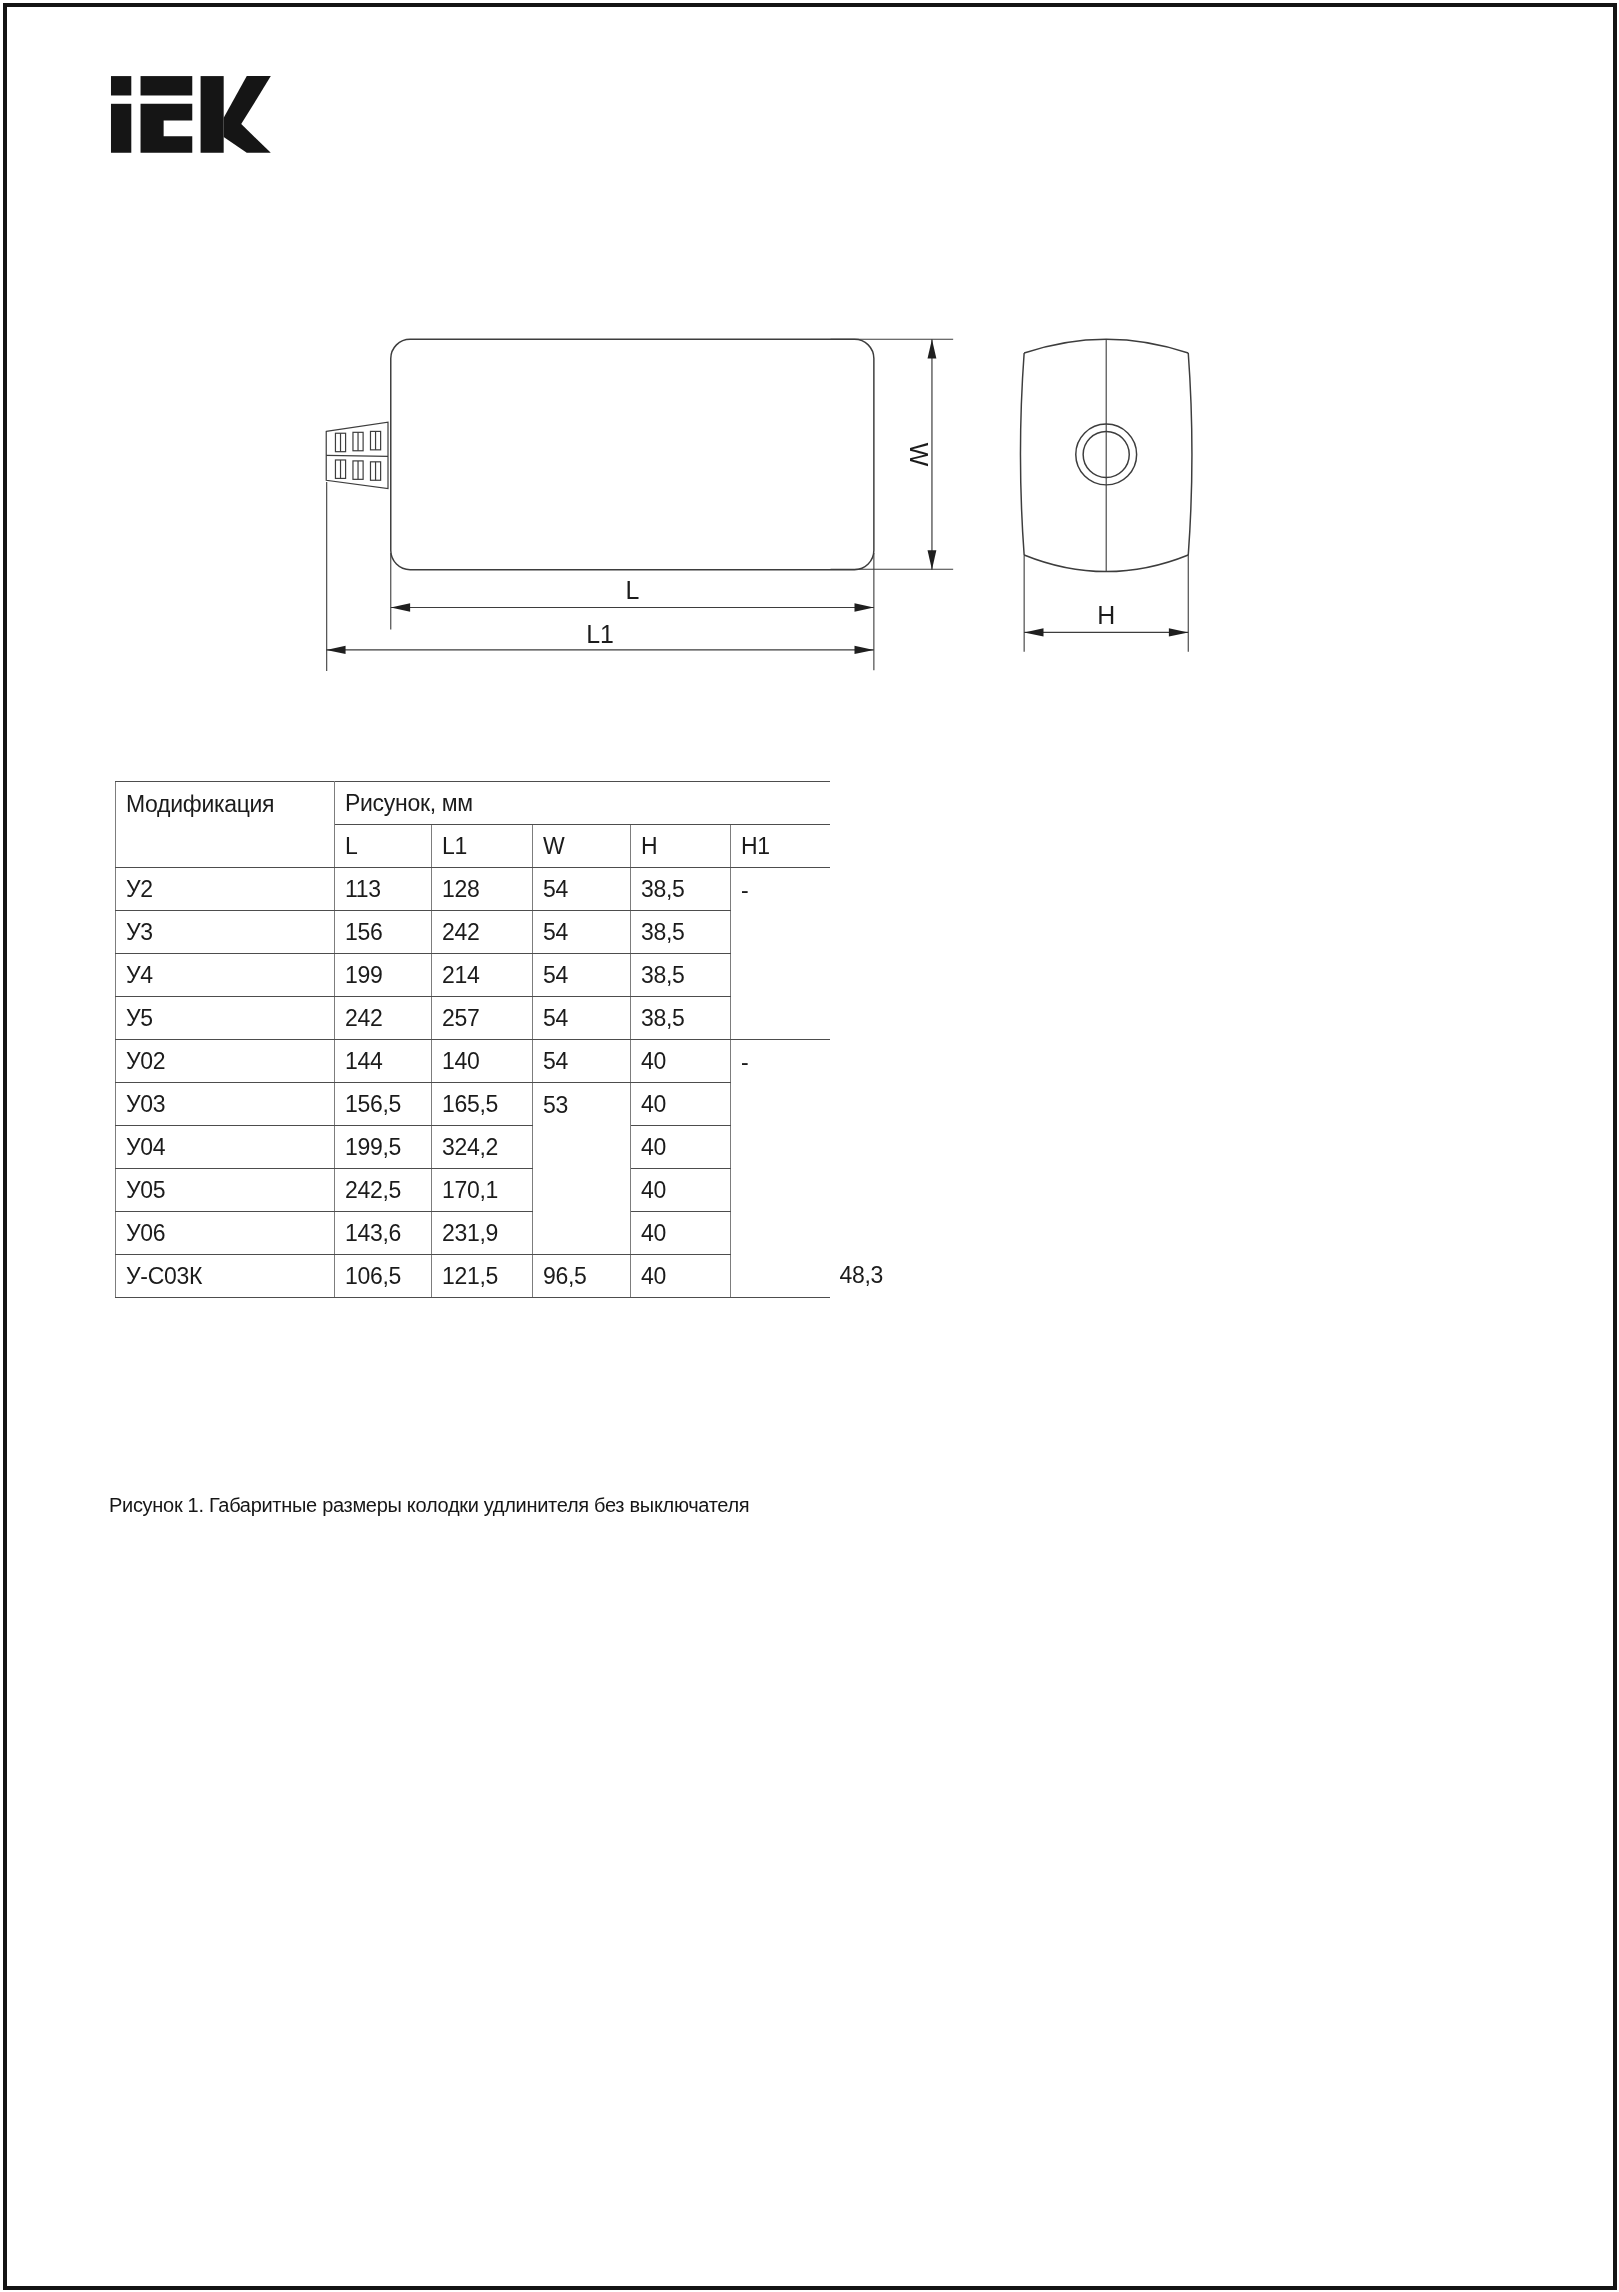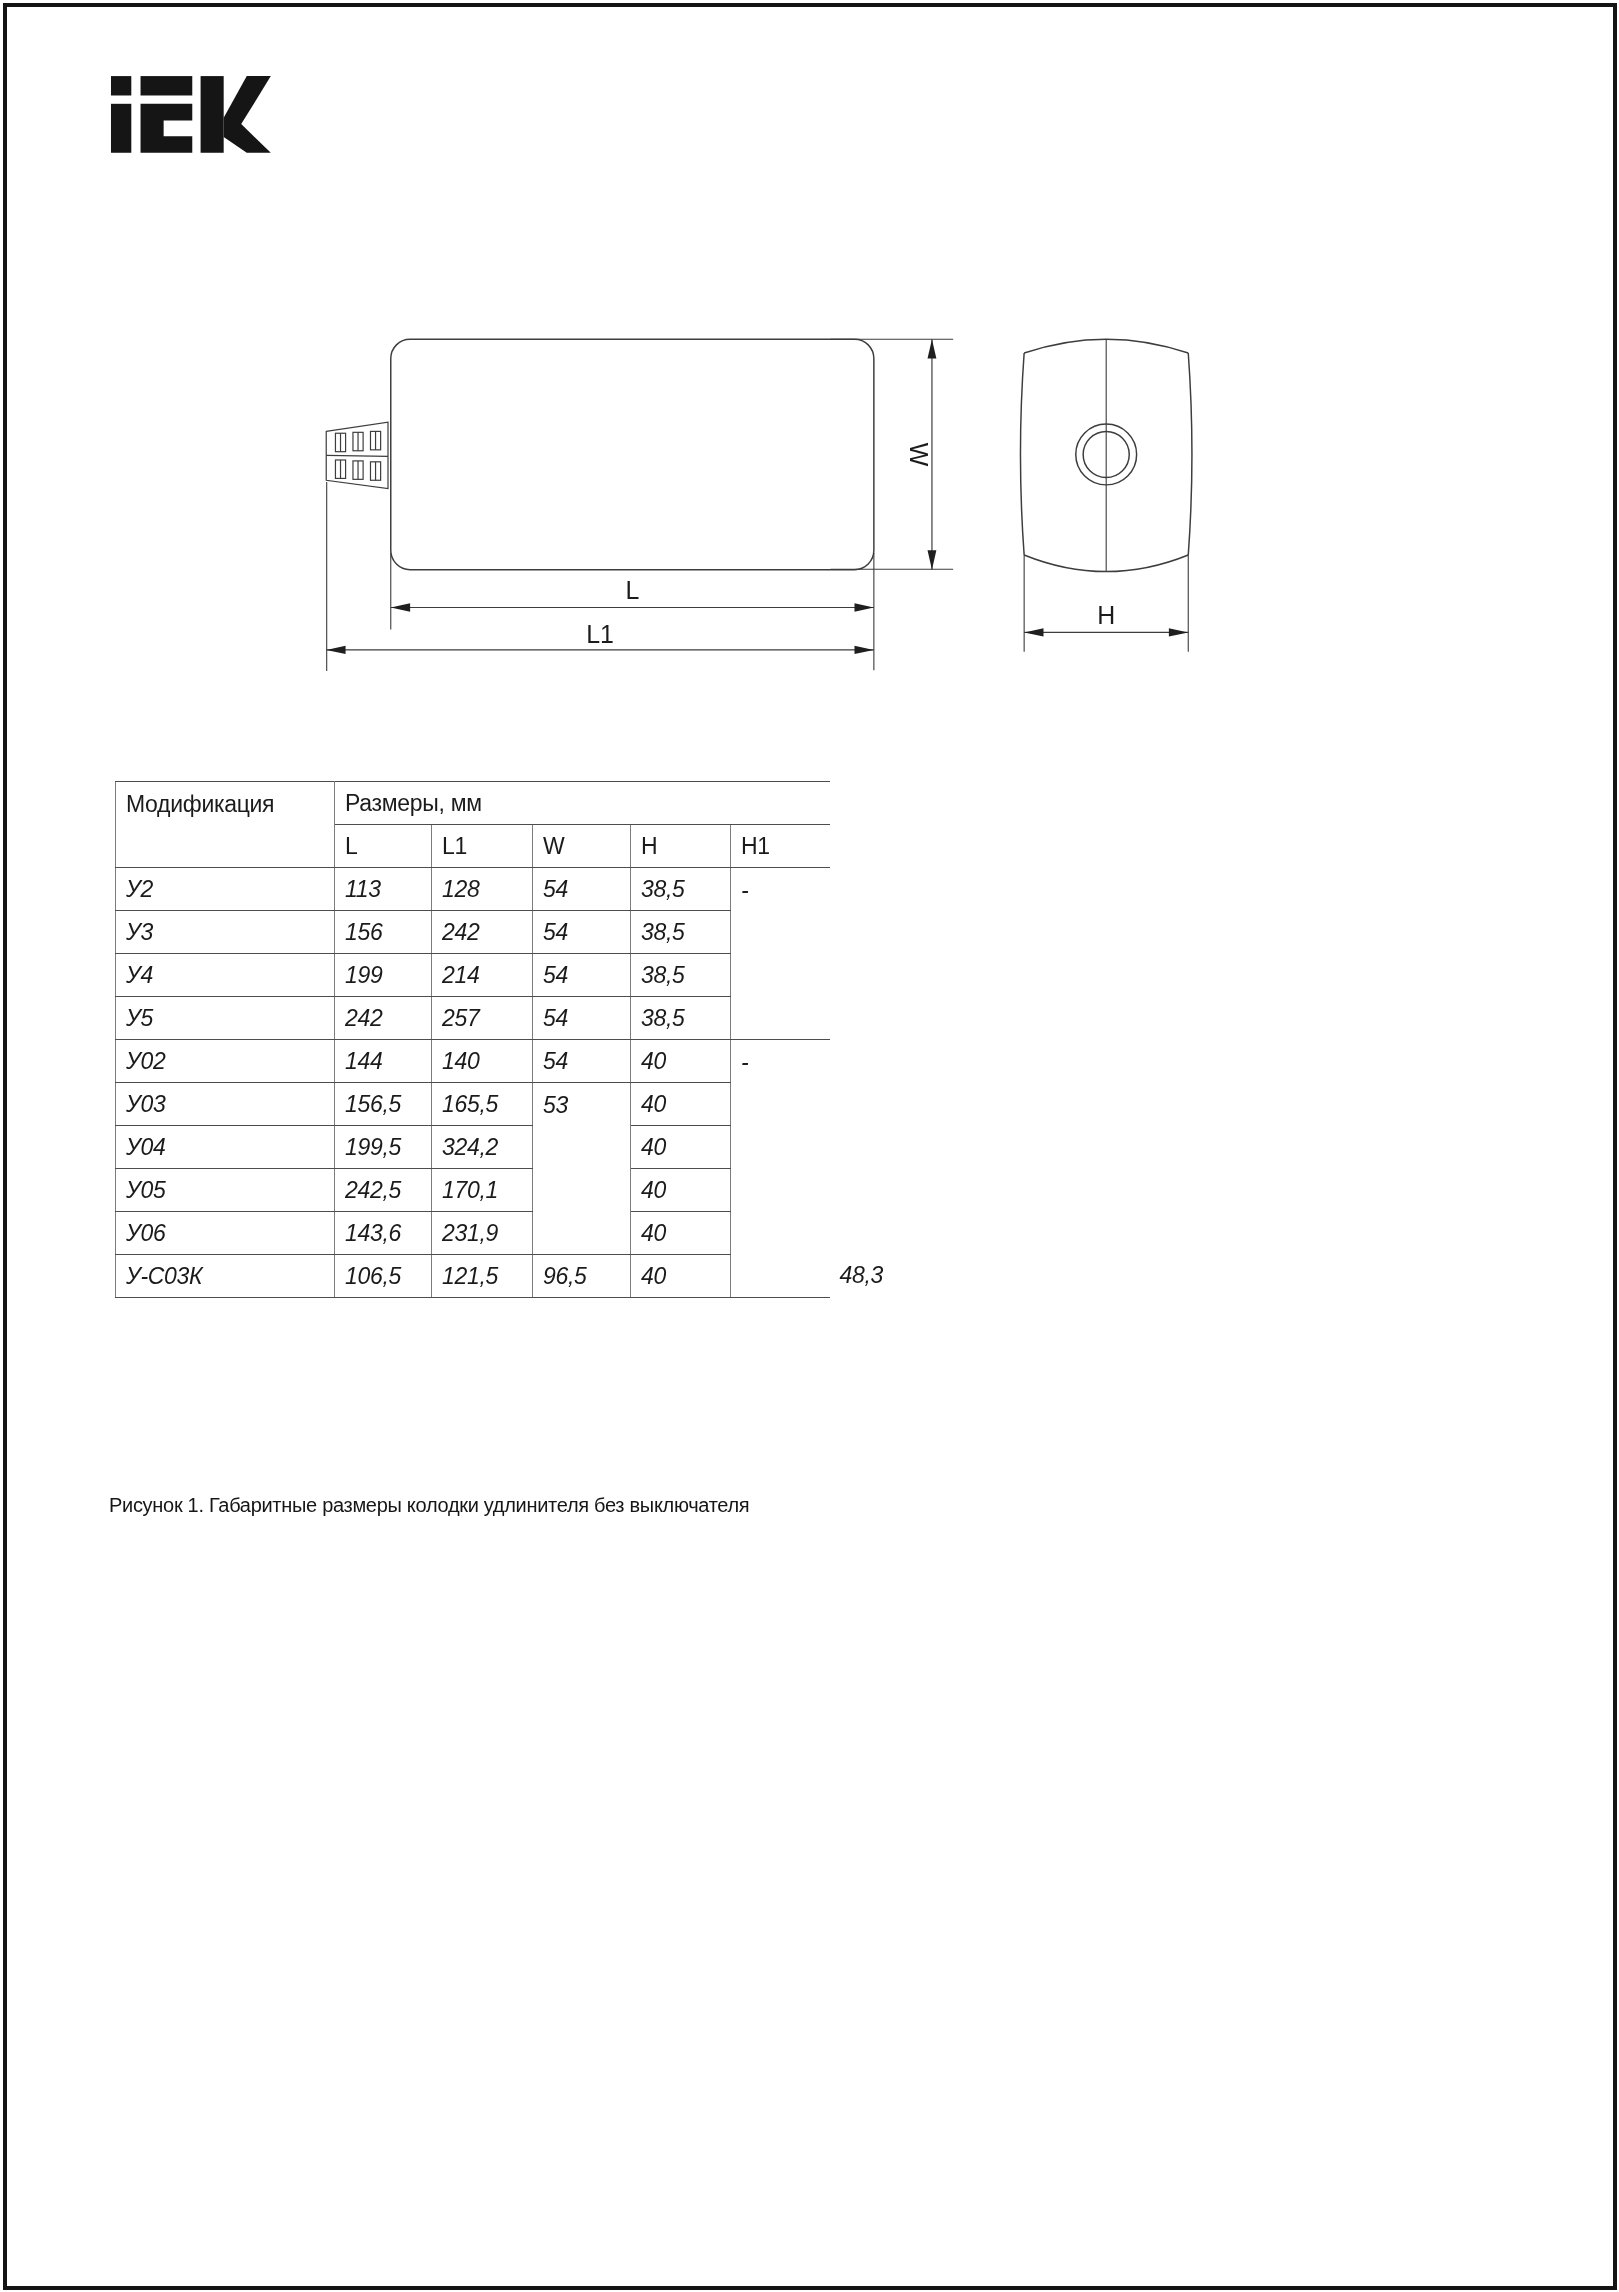--- a/index.html
+++ b/index.html
@@ -39,21 +39,21 @@
     font-size: 23px;
     letter-spacing: -0.3px;
     color: #1b1b1b;
     padding: 0 0 0 10px;
     vertical-align: middle;
     border-right: 1.4px solid #7d7d7d;
     border-bottom: 1.8px solid #4d4d4d;
     background: #fff;
   }
   table.dim-table .r1 { height: 43px; }
-  table.dim-table .rr { height: 43px; font-style: italic; }
+  table.dim-table .rr { height: 43px; }
   table.dim-table .col-first { border-left: 1.4px solid #7d7d7d; }
   table.dim-table .top-line { border-top: 1.8px solid #4d4d4d; }
   table.dim-table .no-right { border-right: none; }
   table.dim-table .v-top { vertical-align: top; padding-top: 9.2px; }
   
   .caption {
     position: absolute;
     left: 109px;
     top: 1487px;
     font-size: 20px;
@@ -154,21 +154,21 @@
         <col style="width:219px">
           <col style="width:97px">
           <col style="width:101px">
         <col style="width:98px">
           <col style="width:100px">
           <col style="width:99px">
       </colgroup>
       <tbody>
           <tr class="r1">
         <th rowspan="2" class="col-first top-line v-top">Модификация</th>
-        <th colspan="5" class="top-line no-right">Размеры, мм</th>
+        <th colspan="5" class="top-line no-right">Рисунок, мм</th>
       </tr>
       <tr class="r1">
         <th>L</th>
         <th>L1</th>
         <th>W</th>
         <th>H</th>
         <th class="no-right">H1</th>
       </tr>
       <tr class="rr">
         <td class="col-first">У2</td>

